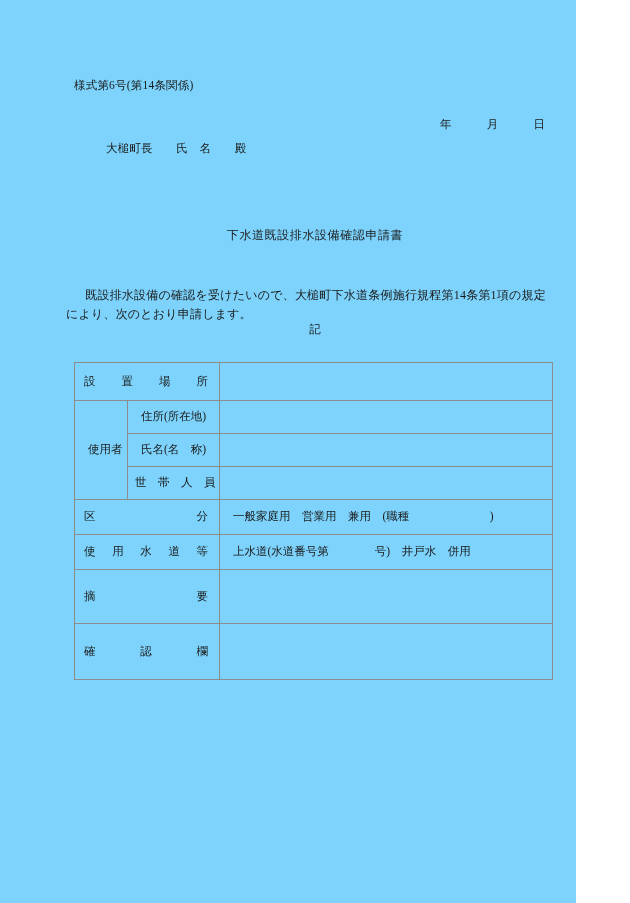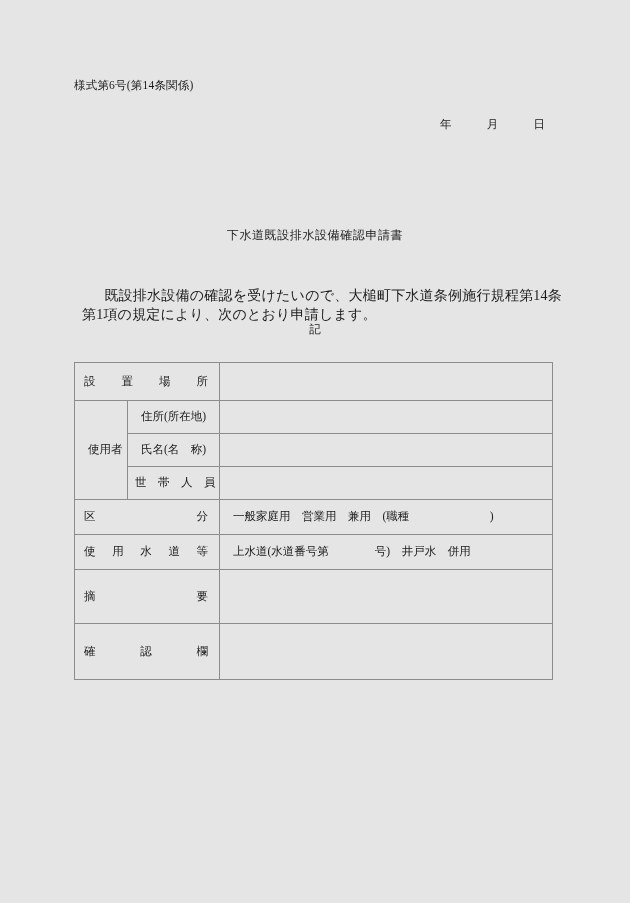--- a/index.html
+++ b/index.html
@@ -7,23 +7,23 @@
     margin: 0;
     padding: 0;
     background: #ffffff;
   }
   body {
     font-family: "Liberation Serif", "DejaVu Serif", serif;
     color: #1a1a1a;
   }
   .page {
     position: relative;
-    width: 630px;
+    width: 576px;
     height: 903px;
-    background: #e5e5e5;
+    background: #7dd3fc;
     overflow: hidden;
     box-sizing: border-box;
   }
 
   
   .txt {
     position: absolute;
     white-space: pre;
     line-height: 1.45;
     font-size: 11.5px;
@@ -65,25 +65,25 @@
   .doc-title {
     left: 0;
     top: 227px;
     width: 630px;
     text-align: center;
     font-size: 12px;
     letter-spacing: 0.6px;
   }
 
   .body-para {
-    left: 82px;
+    left: 66px;
     top: 286px;
     width: 480px;
     white-space: normal;
-    font-size: 14px;
+    font-size: 12px;
     line-height: 19px;
     text-align: justify;
   }
   .body-para .lead { margin-left: 1.6em; }
 
   .ki {
     left: 0;
     top: 321px;
     width: 630px;
     text-align: center;
@@ -141,20 +141,21 @@
 </style>
 </head>
 <body>
 
 <div class="page">
 
   <div class="txt form-no">様式第6号(第14条関係)</div>
 
   <div class="txt date-line">年　　　月　　　日</div>
 
+  <div class="txt addressee">大槌町長　　氏　名　　殿</div>
 
 
   <div class="txt doc-title">下水道既設排水設備確認申請書</div>
 
   <div class="txt body-para">
     <span class="lead">既設排水設備の確認を受けたいので、大槌町下水道条例施行規程第14条第1項の規定により、次のとおり申請します。</span>
   </div>
 
   <div class="txt ki">記</div>
 

